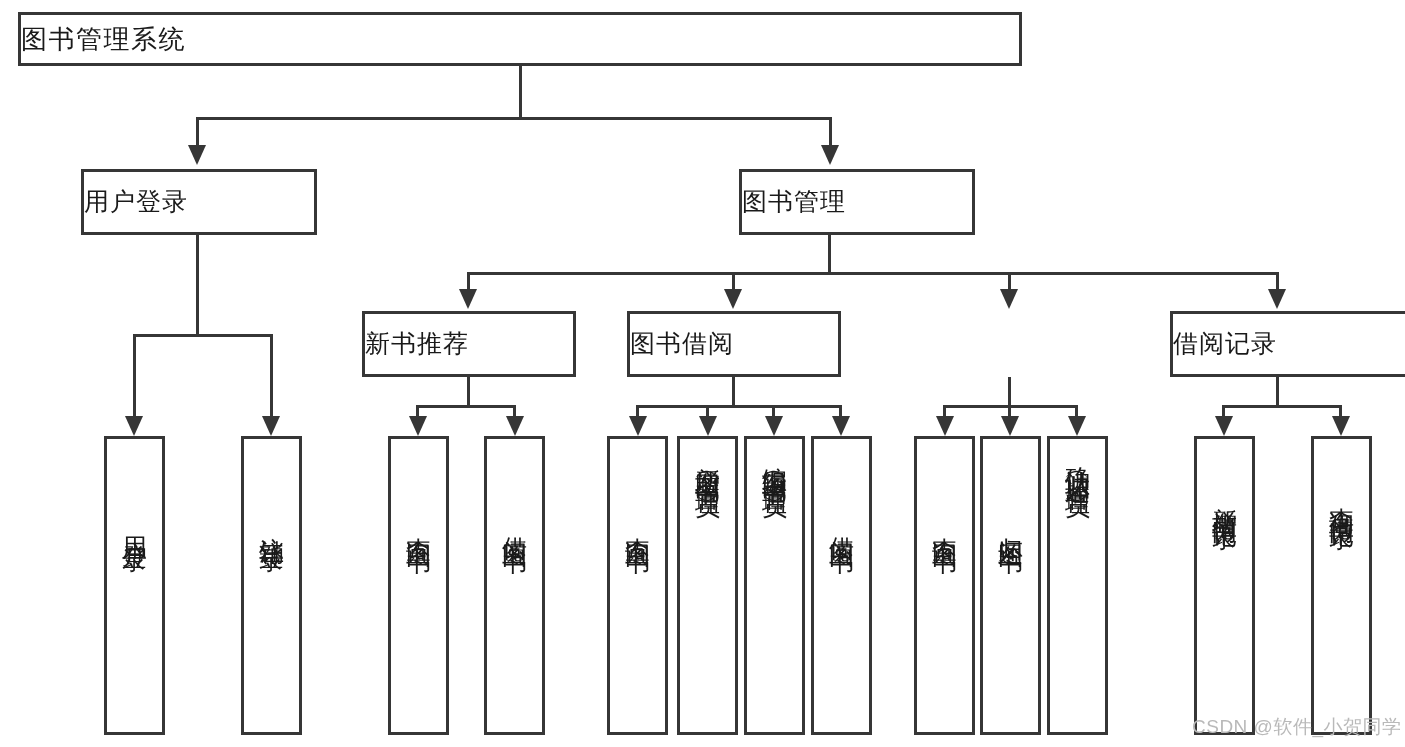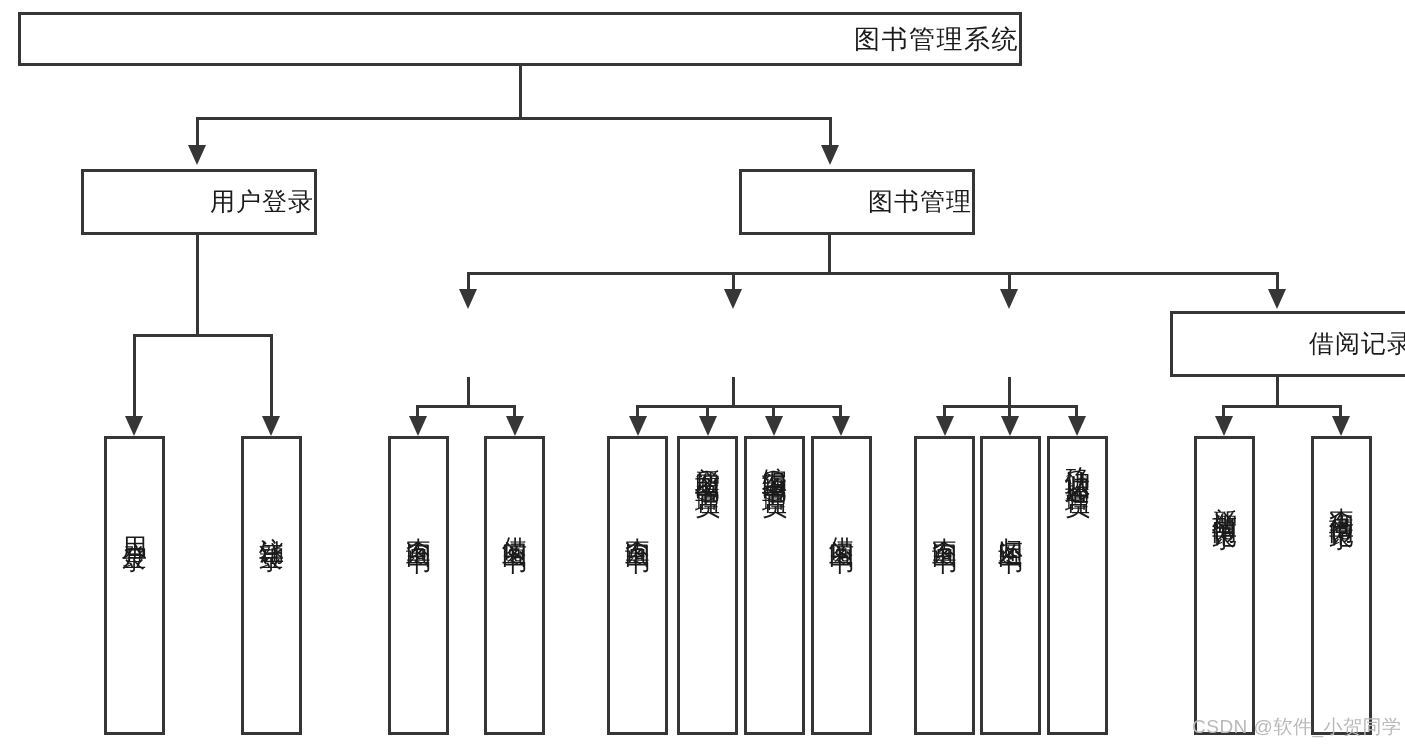--- a/index.html
+++ b/index.html
@@ -18,21 +18,21 @@
     overflow: hidden;
   }
   
   .node {
     position: absolute;
     box-sizing: border-box;
     background: #ffffff;
     border: 3px solid #363636;
     display: flex;
     align-items: center;
-    justify-content: flex-end;
+    justify-content: flex-start;
     color: #1a1a1a;
   }
   .node .label {
     display: block;
     text-align: center;
     line-height: 1.18;
     white-space: nowrap;
   }
   
   .node.horiz .label {
@@ -123,20 +123,26 @@
   <div class="line hline" style="left:467px; top:272px; width:812px; height:3px;"></div>
   <div class="line vline" style="left:467px; top:272px; width:3px; height:17px;"></div>
   <div class="line vline" style="left:732px; top:272px; width:3px; height:17px;"></div>
   <div class="line vline" style="left:1008px; top:272px; width:3px; height:17px;"></div>
   <div class="line vline" style="left:1276px; top:272px; width:3px; height:17px;"></div>
   <div class="arrow" style="left:459px; top:289px;"></div>
   <div class="arrow" style="left:724px; top:289px;"></div>
   <div class="arrow" style="left:1000px; top:289px;"></div>
   <div class="arrow" style="left:1268px; top:289px;"></div>
 
+  <div class="node horiz" style="left:362px; top:311px; width:214px; height:66px;">
+    <span class="label">新书推荐</span>
+  </div>
+  <div class="node horiz" style="left:627px; top:311px; width:214px; height:66px;">
+    <span class="label">图书借阅</span>
+  </div>
   <div class="node horiz" style="left:1170px; top:311px; width:246px; height:66px;">
     <span class="label">借阅记录</span>
   </div>
 
   <div class="line vline" style="left:467px; top:377px; width:3px; height:30px;"></div>
   <div class="line hline" style="left:416px; top:405px; width:100px; height:3px;"></div>
   <div class="line vline" style="left:416px; top:405px; width:3px; height:11px;"></div>
   <div class="line vline" style="left:513px; top:405px; width:3px; height:11px;"></div>
   <div class="arrow" style="left:409px; top:416px;"></div>
   <div class="arrow" style="left:506px; top:416px;"></div>

